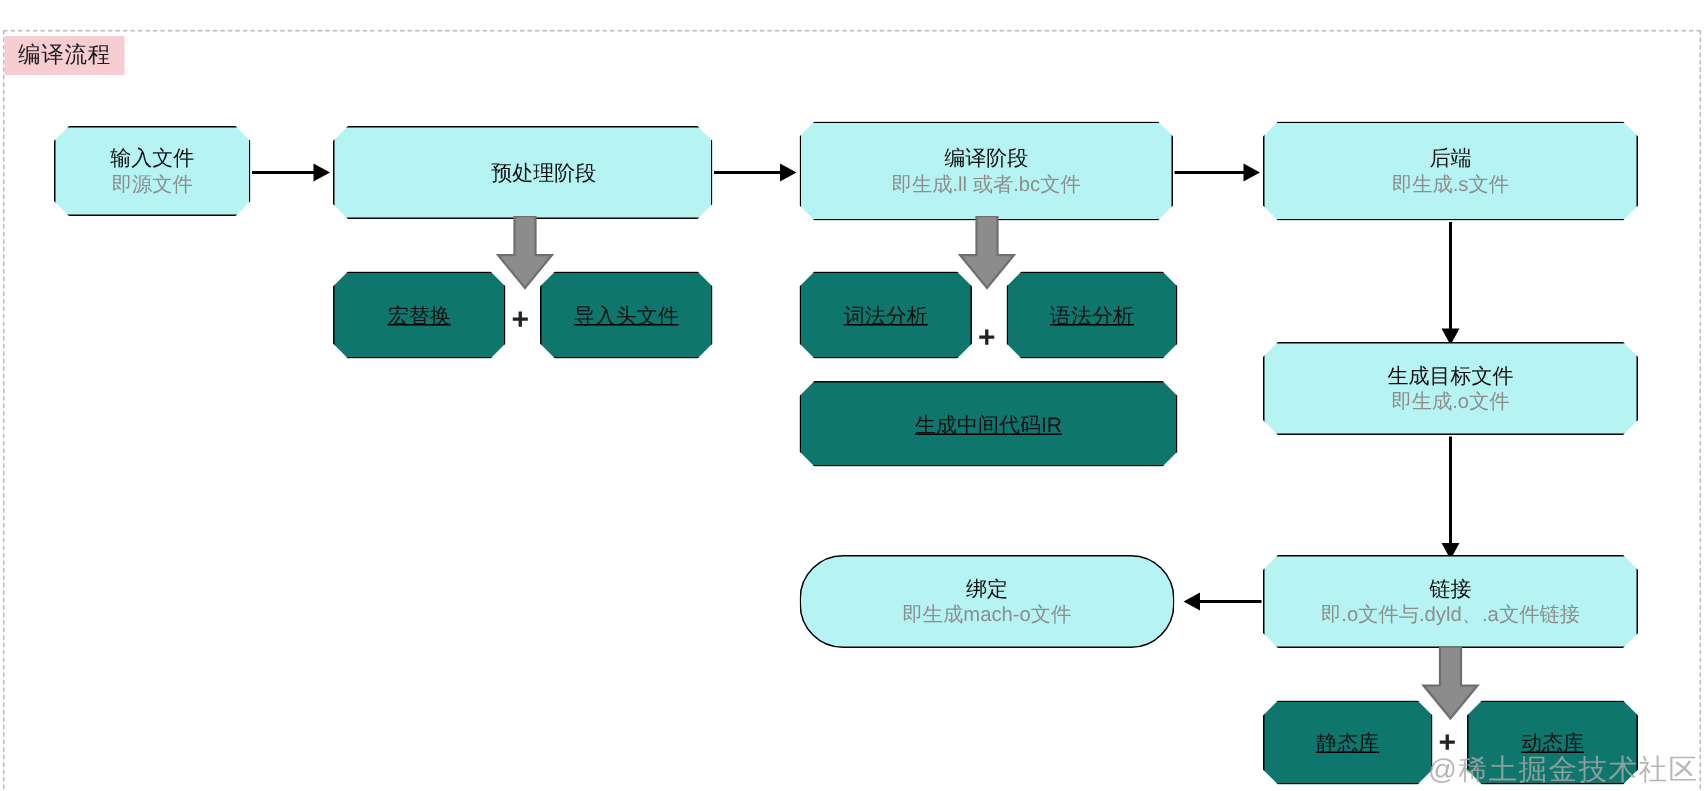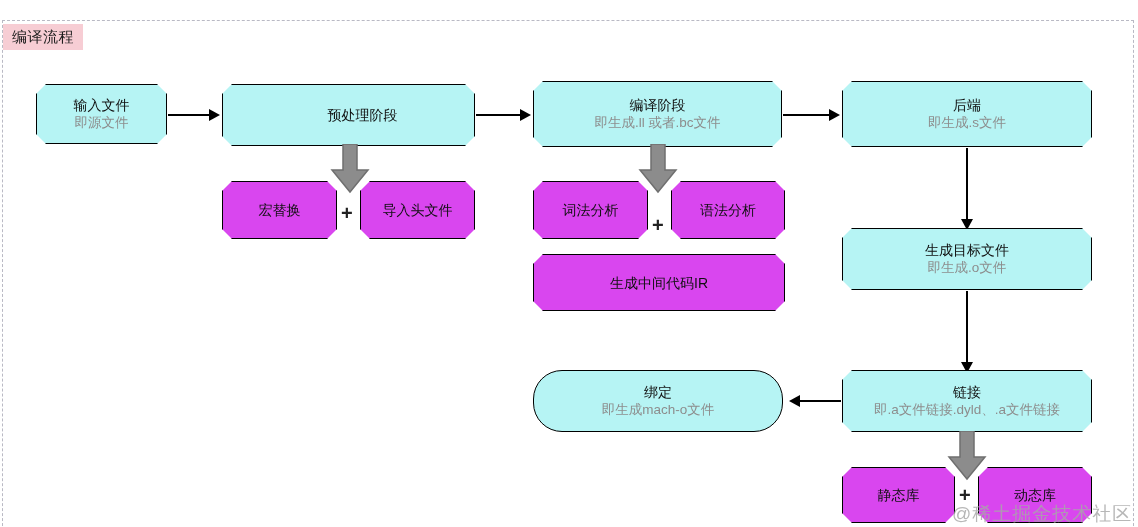--- a/index.html
+++ b/index.html
@@ -49,21 +49,21 @@
     flex-direction: column;
     align-items: center;
     justify-content: center;
     text-align: center;
     -webkit-clip-path: polygon(10px 0, calc(100% - 10px) 0, 100% 10px, 100% calc(100% - 10px),
                        calc(100% - 10px) 100%, 10px 100%, 0 calc(100% - 10px), 0 10px);
     clip-path: polygon(10px 0, calc(100% - 10px) 0, 100% 10px, 100% calc(100% - 10px),
                calc(100% - 10px) 100%, 10px 100%, 0 calc(100% - 10px), 0 10px);
   }
   .node.cyan { background: #b6f4f4; }
-  .node.green { background: #d946ef; }
+  .node.green { background: #0f766e; text-decoration: underline; }
   .node .t1 {
     font-size: 14px;
     line-height: 18px;
     color: #101010;
     font-weight: normal;
   }
   .node .t2 {
     font-size: 13.5px;
     line-height: 18px;
     color: #8d8d8d;
@@ -196,21 +196,21 @@
   <div class="node cyan" style="left:842px; top:210px; width:250px; height:62px;">
     <div class="t1">生成目标文件</div>
     <div class="t2">即生成.o文件</div>
   </div>
 
   <div class="line v" style="left:966px; top:273px; height:75px;"></div>
   <div class="arrow-d" style="left:961px; top:344px;"></div>
 
   <div class="node cyan" style="left:842px; top:352px; width:250px; height:62px;">
     <div class="t1">链接</div>
-    <div class="t2">即.a文件链接.dyld、.a文件链接</div>
+    <div class="t2">即.o文件与.dyld、.a文件链接</div>
   </div>
 
   <div class="line h" style="left:793px; top:382px; width:48px;"></div>
   <div class="arrow-l" style="left:789px; top:377px;"></div>
 
   <div class="node cyan" style="left:533px; top:352px; width:250px; height:62px;border-radius:29px;">
     <div class="t1">绑定</div>
     <div class="t2">即生成mach-o文件</div>
   </div>
 

